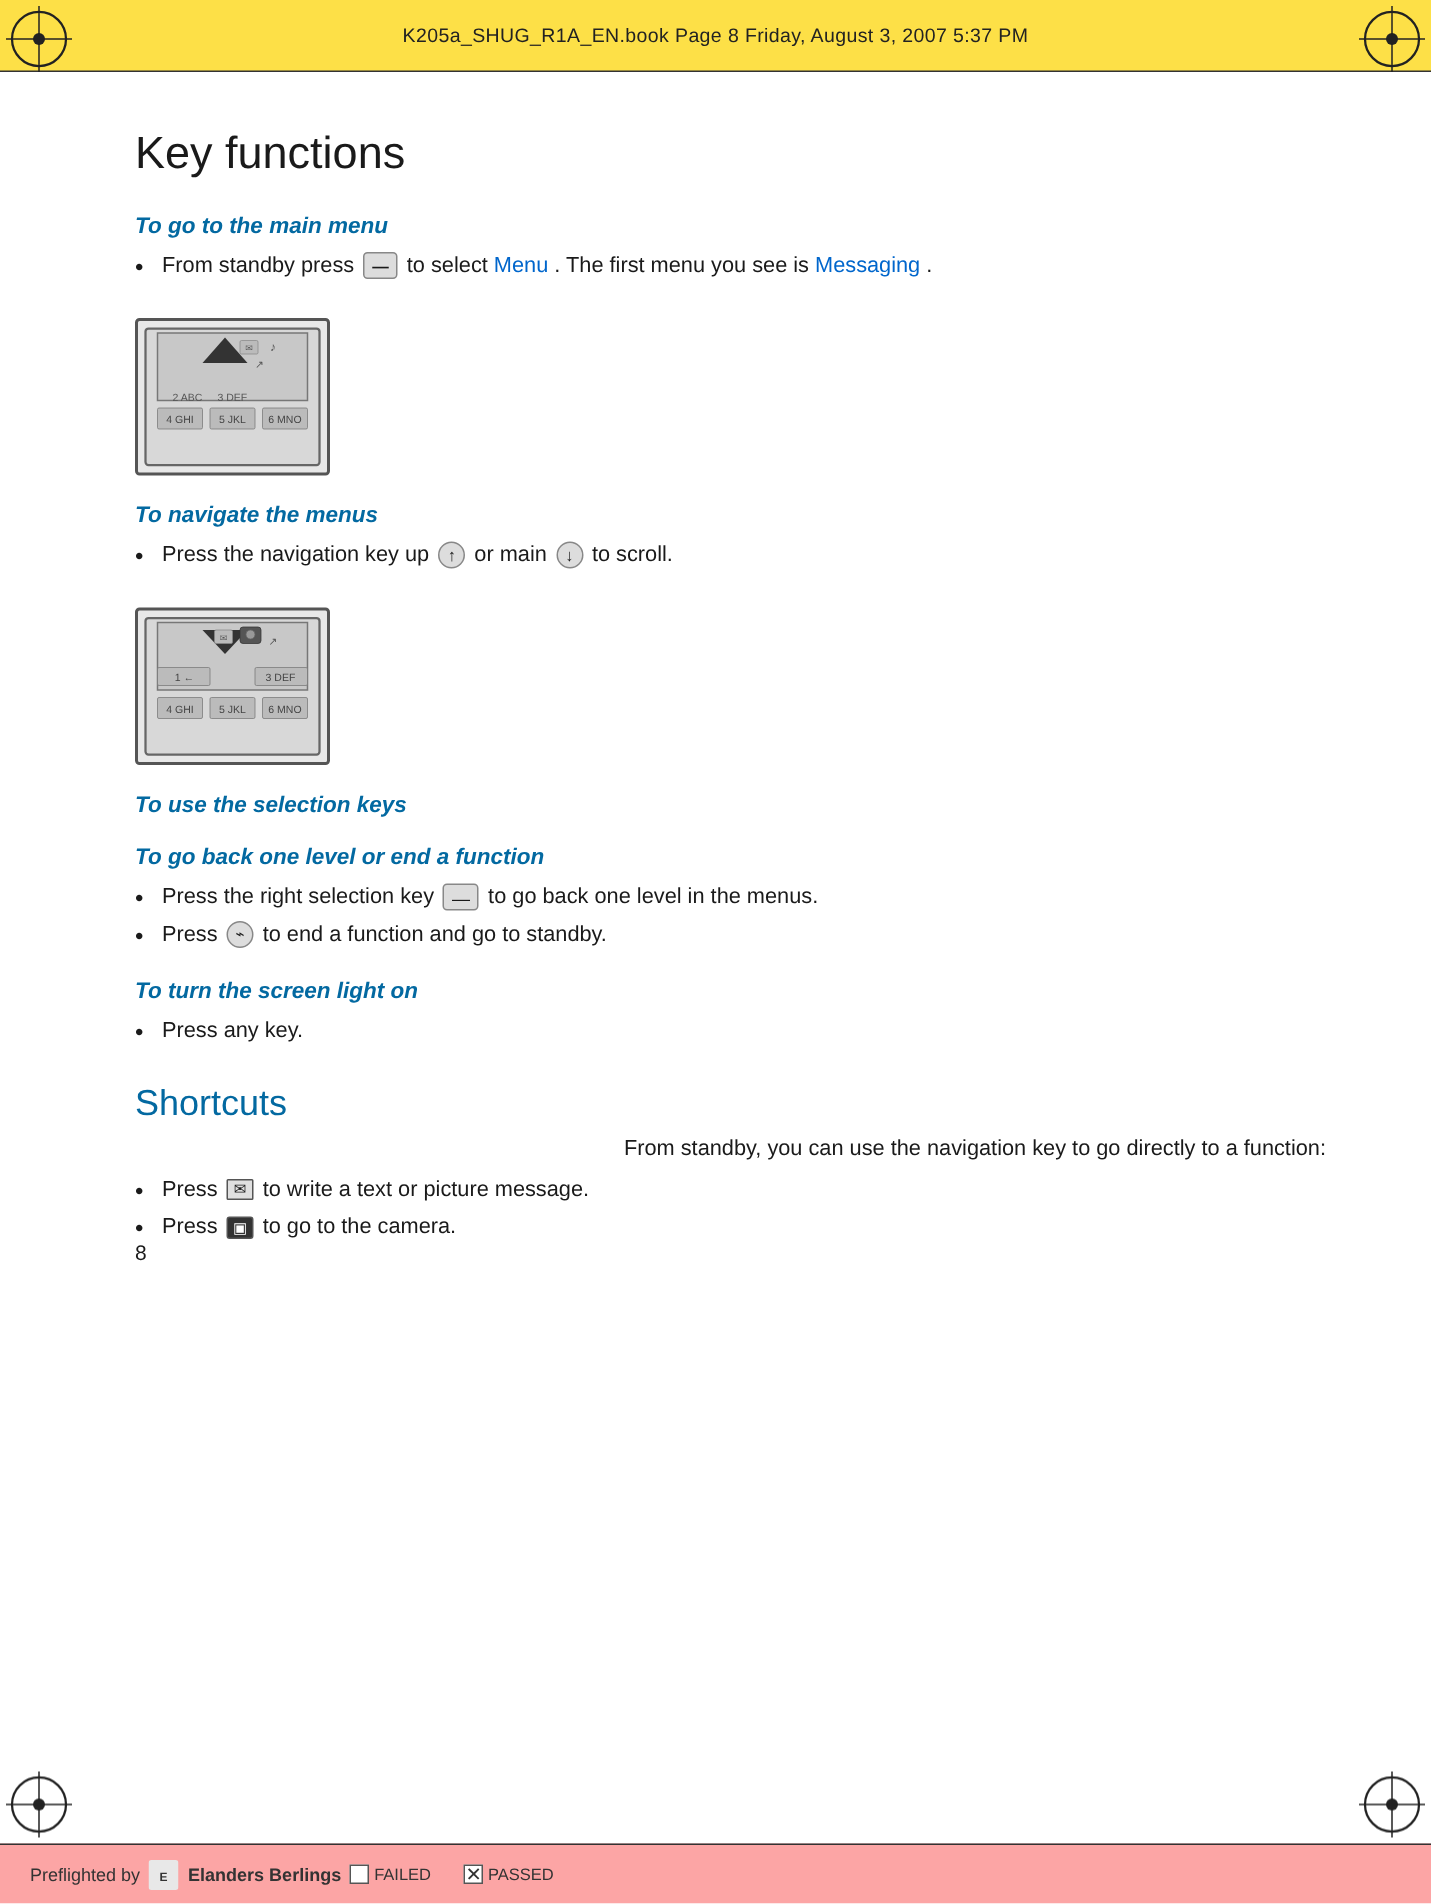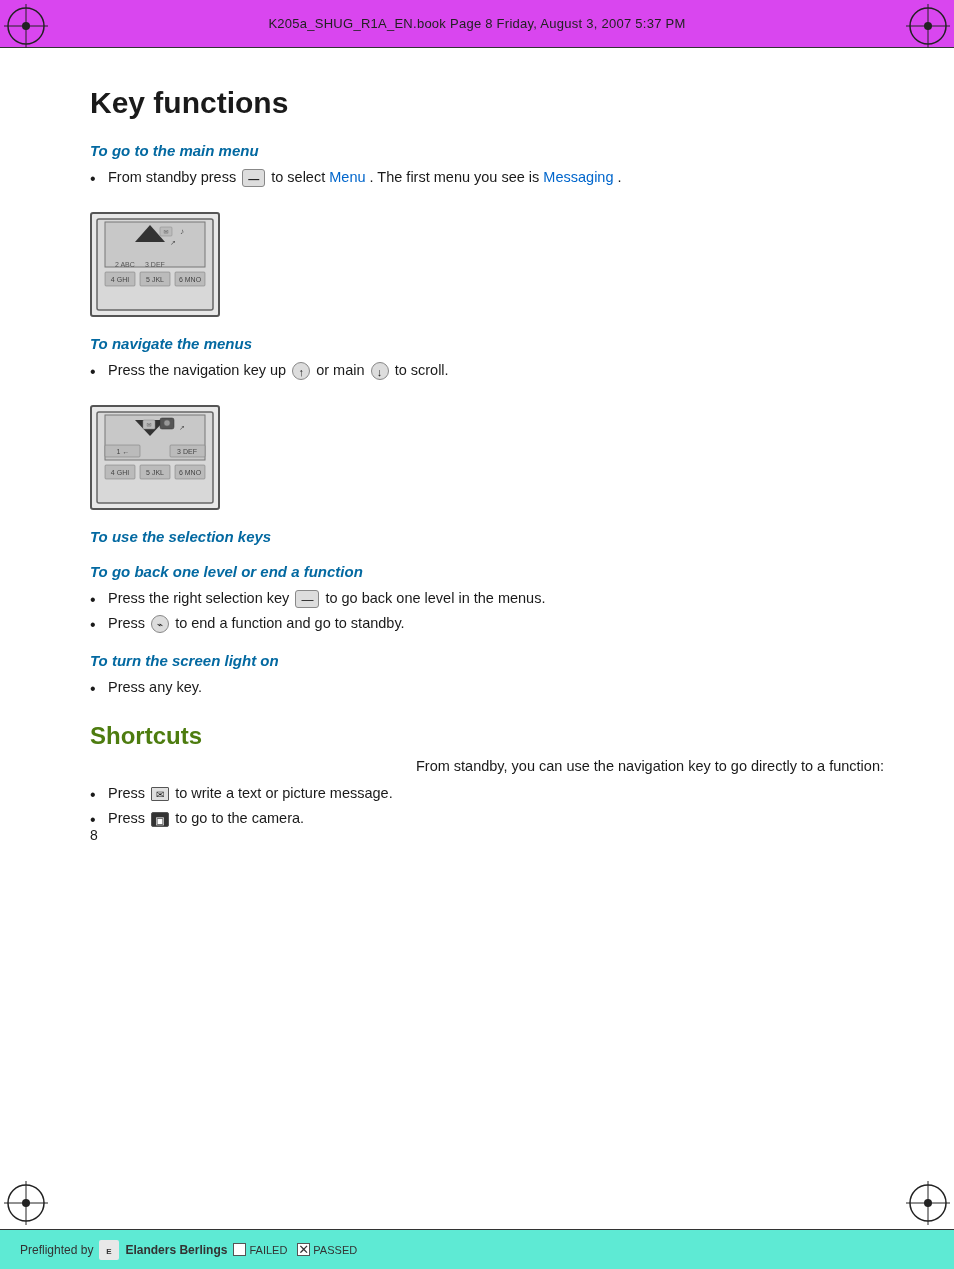--- a/index.html
+++ b/index.html
@@ -11,21 +11,21 @@
       font-family: Arial, Helvetica, sans-serif;
       font-size: 15px;
       color: #1a1a1a;
       position: relative;
     }
 
     
     .top-bar {
       width: 100%;
       height: 48px;
-      background: #d946ef;
+      background: #fde047;
       border-bottom: 1px solid #333;
       display: flex;
       align-items: center;
       justify-content: center;
       position: relative;
     }
 
     .top-bar-text {
       font-size: 13px;
       font-family: Arial, sans-serif;
@@ -52,21 +52,21 @@
 
     
     .main-content {
       padding: 30px 70px 30px 90px;
       position: relative;
     }
 
     
     .page-title {
       font-size: 30px;
-      font-weight: bold;
+      font-weight: normal;
       color: #1a1a1a;
       margin-bottom: 22px;
       margin-top: 8px;
     }
 
     
     .section-header {
       font-size: 15px;
       font-weight: bold;
       font-style: italic;
@@ -162,22 +162,22 @@
       font-size: 11px;
       vertical-align: middle;
       margin: 0 2px;
       text-align: center;
       line-height: 18px;
     }
 
     
     .section-title-large {
       font-size: 24px;
-      font-weight: bold;
-      color: #4d7c0f;
+      font-weight: normal;
+      color: #0369a1;
       margin-top: 24px;
       margin-bottom: 6px;
     }
 
     .section-intro {
       font-size: 14.5px;
       line-height: 1.45;
       margin-bottom: 6px;
       text-align: right;
     }
@@ -196,37 +196,37 @@
       position: absolute;
       bottom: 0;
       width: 100%;
       height: 40px;
       border-top: 1px solid #333;
       display: flex;
       align-items: center;
       padding: 0 20px;
       font-size: 12px;
       color: #444;
-      background: #5eead4;
+      background: #fca5a5;
       gap: 8px;
     }
 
     .failed-badge {
       display: inline-flex;
       align-items: center;
       gap: 3px;
       margin-left: 0;
       font-size: 11px;
     }
 
     .passed-badge {
       display: inline-flex;
       align-items: center;
       gap: 3px;
-      margin-left: 4px;
+      margin-left: 16px;
       font-size: 11px;
     }
 
     .checkbox-empty {
       display: inline-block;
       width: 13px;
       height: 13px;
       border: 1px solid #555;
       background: #fff;
     }

